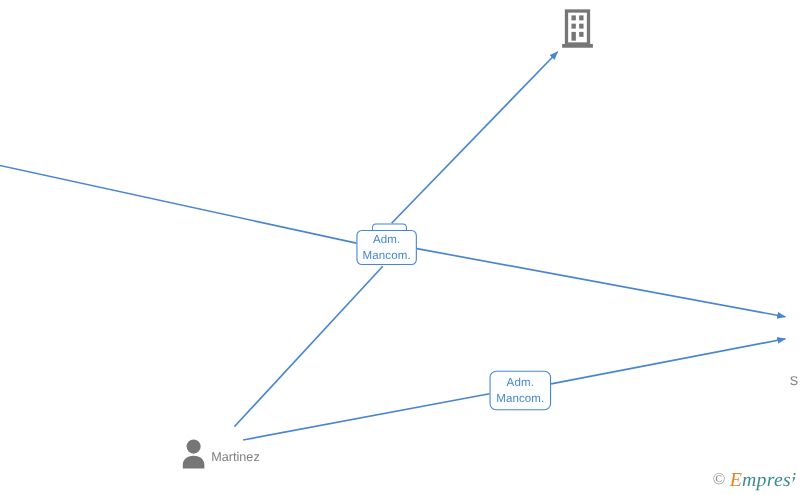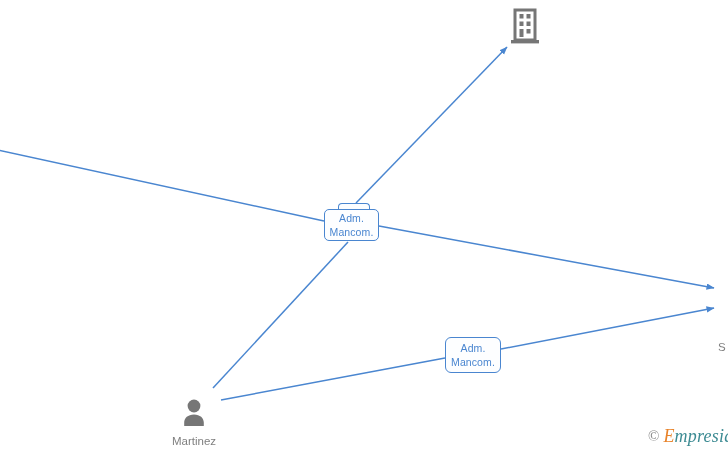--- a/index.html
+++ b/index.html
@@ -9,20 +9,21 @@
   }
   body {
     font-family: "Liberation Sans", sans-serif;
   }
   #canvas {
     position: relative;
     width: 728px;
     height: 450px;
     background: #ffffff;
     overflow: hidden;
+    border-radius: 32px;
   }
   #edges {
     position: absolute;
     left: 0;
     top: 0;
     width: 728px;
     height: 450px;
   }
 
   
@@ -74,21 +75,21 @@
     font-size: 10.5px;
     line-height: 14px;
     white-space: nowrap;
     letter-spacing: 0.1px;
   }
 
   
   .person {
     position: absolute;
     display: flex;
-    flex-direction: column;
+    flex-direction: row;
     align-items: center;
     text-align: right;
   }
   .person-label {
     color: #7f7f7f;
     font-size: 11.5px;
     margin-top: 3px;
     white-space: nowrap;
   }
 

